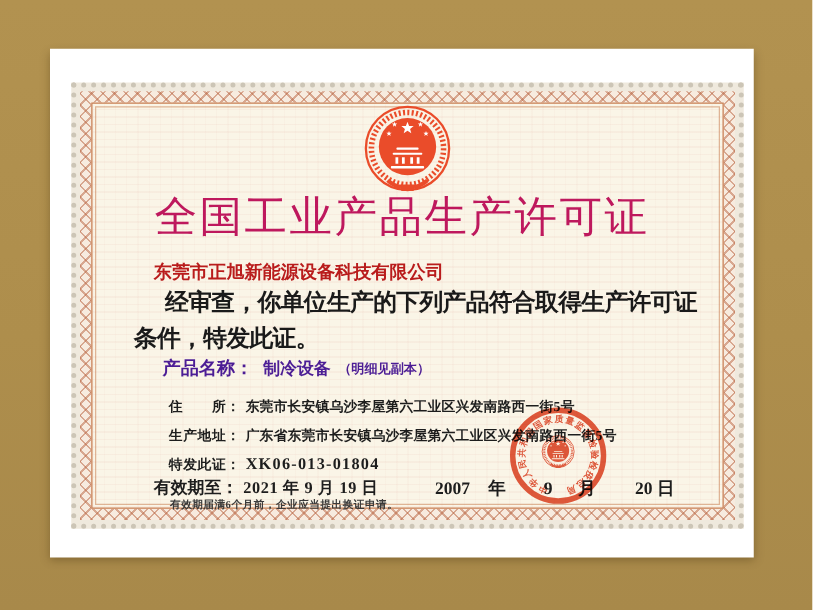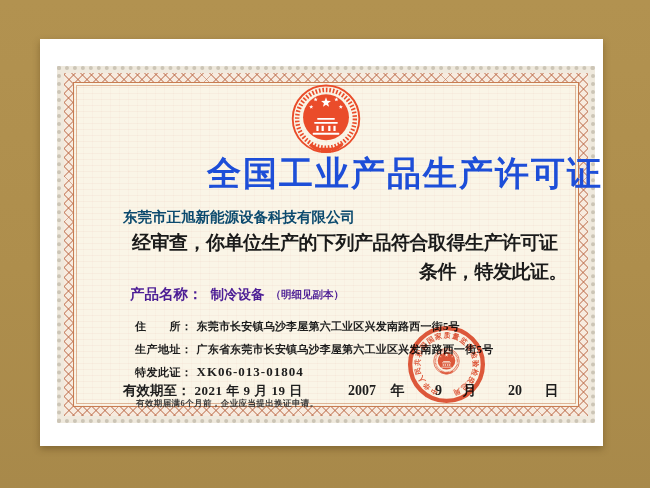--- a/index.html
+++ b/index.html
@@ -42,38 +42,38 @@
   .frame-inner::after {
     content:""; position:absolute; inset:2px;
     border:1px solid rgba(200,125,82,.55);
     pointer-events:none;
   }
 
   .emblem { position:absolute; left:248px; top:45px; width:76px; height:74px; color:#ea4c2a; }
 
   .title {
     position:absolute; left:0; top:112px; width:100%;
-    text-align:right;
+    text-align:center;
     font-family:"Liberation Sans", sans-serif;
-    font-size:34px; font-weight:700; letter-spacing:2px;
-    color:#1d4ed8;
+    font-size:34px; font-weight:400; letter-spacing:2px;
+    color:#be185d;
   }
 
   .company {
     position:absolute; left:83px; top:169px;
-    font-size:14.5px; font-weight:700; color:#0c4a6e;
+    font-size:14.5px; font-weight:700; color:#b91c1c;
   }
 
   .statement {
     position:absolute; left:67px; top:189px; width:460px;
     font-size:19px; font-weight:700; line-height:29px;
     letter-spacing:-0.5px; color:#1a1a1a;
   }
   .statement .ln1 { display:block; padding-left:25px; }
-  .statement .ln2 { display:block;text-align:right; }
+  .statement .ln2 { display:block; }
 
   .product-line { position:absolute; left:90px; top:246px; color:#4c1d95; white-space:nowrap; }
   .product-line .plabel { font-size:14.5px; font-weight:700; }
   .product-line .pvalue { font-size:13.5px; font-weight:700; margin-left:4px; }
   .product-line .pnote  { font-size:10.5px; font-weight:700; position:relative; top:-1px; margin-left:2px; }
 
   .field-row { position:absolute; left:95px; color:#1d1d1d; white-space:nowrap; }
   .field-row .flabel { font-size:11px; font-weight:700; letter-spacing:.5px; }
   .field-row .fvalue { font-size:11px; font-weight:700; letter-spacing:.2px; }
   .row-addr1 { top:277px; }
@@ -85,21 +85,21 @@
   .validity .flabel { font-size:13.5px; font-weight:700; }
   .validity .fvalue { font-size:13px; font-weight:700; letter-spacing:.5px; }
 
   .issue-date { position:absolute; left:308px; top:343px; color:#1d1d1d; white-space:nowrap;
     font-size:14px; font-weight:700; }
   .issue-date span { display:inline-block; }
   .issue-date .yr { margin-right:11px; }
   .issue-date .yu { margin-right:27px; }
   .issue-date .mo { margin-right:17px; }
   .issue-date .mu { margin-right:28px; }
-  .issue-date .dy { margin-right:19px; }
+  .issue-date .dy { }
 
   .renewal-note {
     position:absolute; left:96px; top:359px;
     font-size:8.5px; font-weight:600; letter-spacing:.4px; color:#3a3a3a;
   }
 
   .seal {
     position:absolute; left:367px; top:286px; width:79px; height:79px;
     mix-blend-mode:multiply; opacity:.95;
   }

